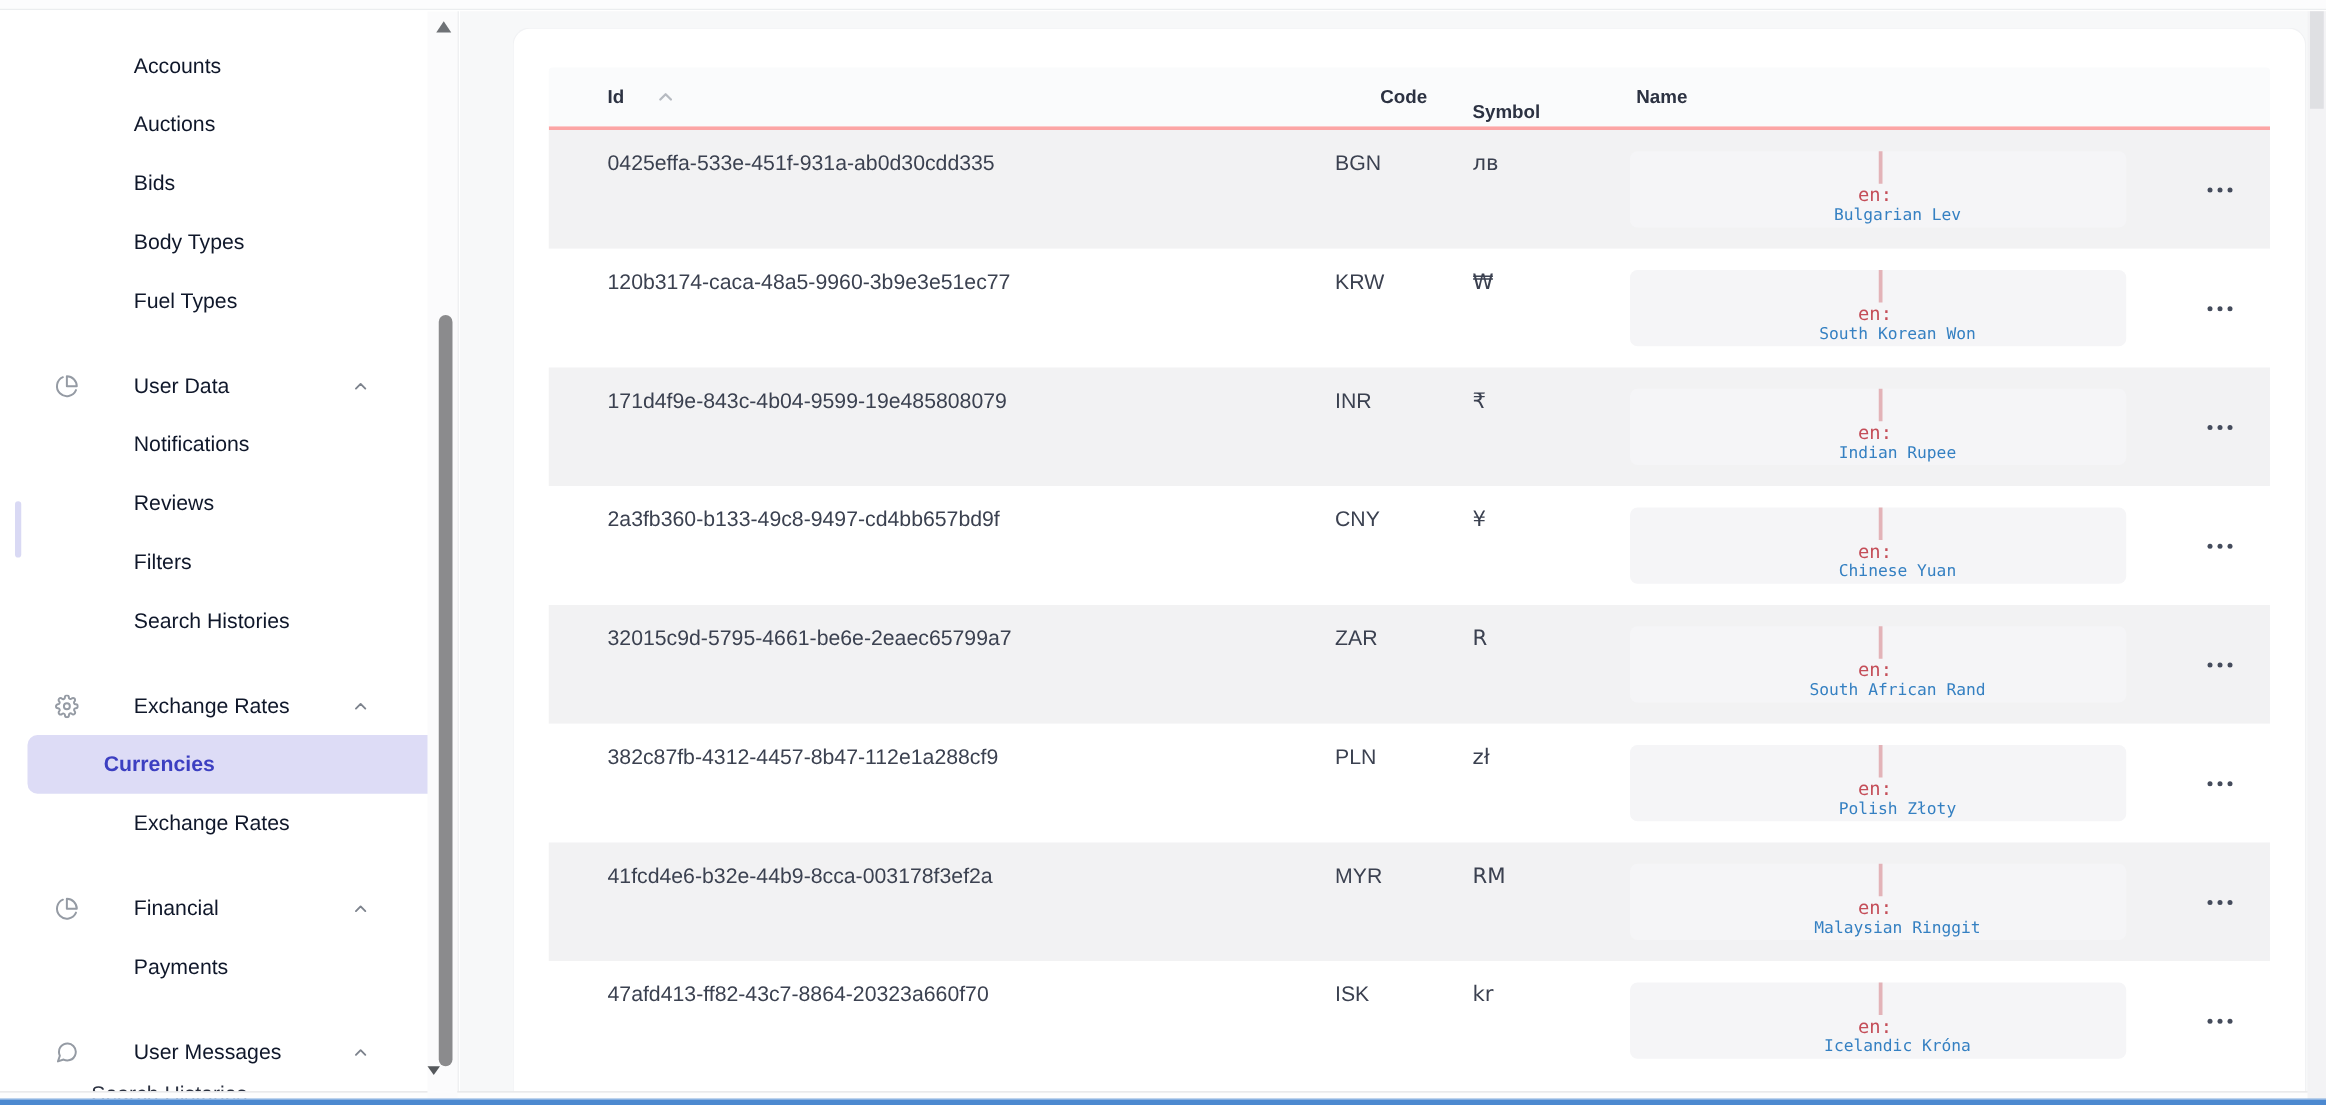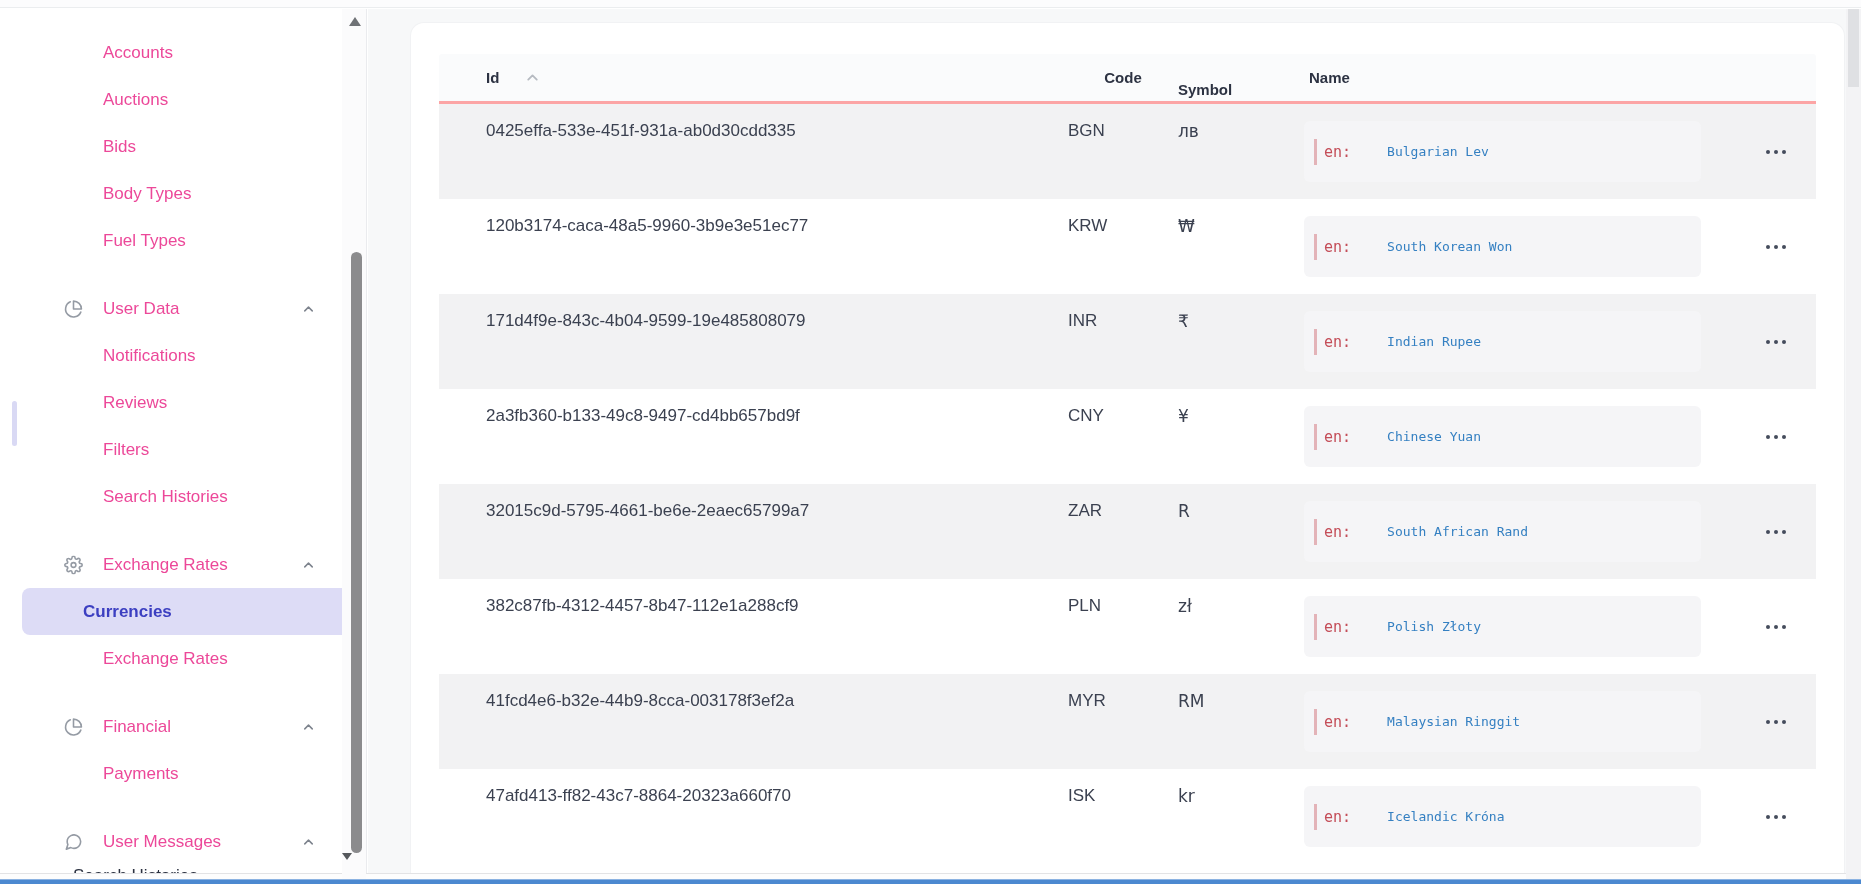--- a/index.html
+++ b/index.html
@@ -9,21 +9,21 @@
 
   
   .topbar { position:absolute; left:0; top:0; right:0; height:8px; background:#fcfcfd;
             border-bottom:1px solid #ebedef; z-index:4; }
 
   
   .sidebar { position:absolute; left:0; top:9px; bottom:0; width:367px; background:#fff;
              border-right:1px solid #eaebee; overflow:hidden; }
   .nav { padding-top:20px; }
   .s-item, .s-head { position:relative; height:47px; display:flex; align-items:center;
-                     padding-left:83px; font-size:17px; color:#ec4899; cursor:pointer;margin-left:20px; }
+                     padding-left:107px; font-size:17px; color:#0f172a; cursor:pointer; }
   .s-head { margin-top:21px; }
   .s-item.selected { margin-left:22px; margin-right:8px; padding-left:61px; width:auto;
                      background:#dddcf6; border-radius:8px; color:#3c3fc1; font-weight:bold; }
   .s-icon { position:absolute; left:44px; top:50%; transform:translateY(-50%);
             width:19px; height:19px; color:#959ba4; }
   .s-icon svg, .s-chevron svg, .sort-icon svg { width:100%; height:100%; display:block; }
   .s-chevron { position:absolute; left:281px; top:50%; transform:translateY(-50%);
                width:15px; height:15px; color:#7d838d; }
   .clipped-item { position:absolute; left:73px; top:857px; font-size:17px; color:#2b3140; z-index:1; }
 
@@ -59,21 +59,21 @@
   .sort-icon { width:17px; height:17px; color:#b6bac1; margin-left:25px; }
 
   .tr { position:relative; display:flex; align-items:flex-start; height:95px; background:#fff; }
   .tr:nth-child(odd) { background:#f2f2f3; }
   .td { font-size:17px; color:#3b4150; }
   .td-id { width:629px; padding:17px 0 0 47px; }
   .td-code { width:110px; padding-top:17px; }
   .td-symbol { width:126px; padding-top:17px; font-family:"DejaVu Sans",sans-serif; }
   .td-name { flex:1; }
   .name-box { margin-top:17px; width:397px; height:61px; background:#f5f5f7;
-              border-radius:6px; display:flex; align-items:center; padding-left:10px; }
+              border-radius:6px; display:flex; align-items:center; padding-left:10px;flex-direction:column; }
   .red-bar { width:3px; height:26px; background:#e3b3b8; margin-right:7px; }
   .lang { font-family:"DejaVu Sans Mono","Liberation Mono",monospace; font-size:15px;
           color:#c44d58; margin-right:15px; }
   .val  { font-family:"DejaVu Sans Mono","Liberation Mono",monospace; font-size:13px;
           color:#3580c2;margin-left:21px; }
   .dots { position:absolute; right:22px; top:50%; transform:translateY(-50%);
           width:36px; height:30px; display:flex; align-items:center; justify-content:center;
           gap:4px; background:none; border:none; cursor:pointer; }
   .dots i { width:4px; height:4px; border-radius:50%; background:#454c5c; }
 

